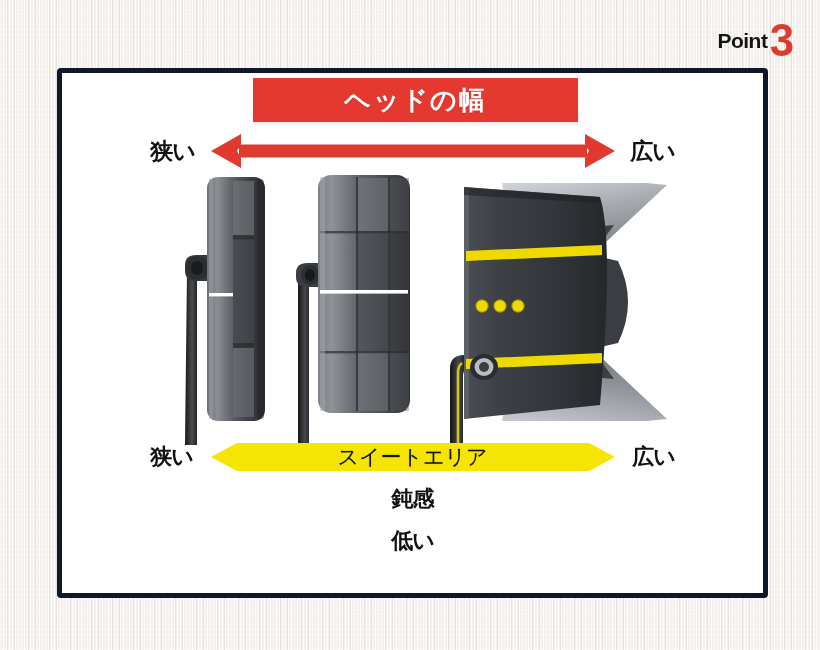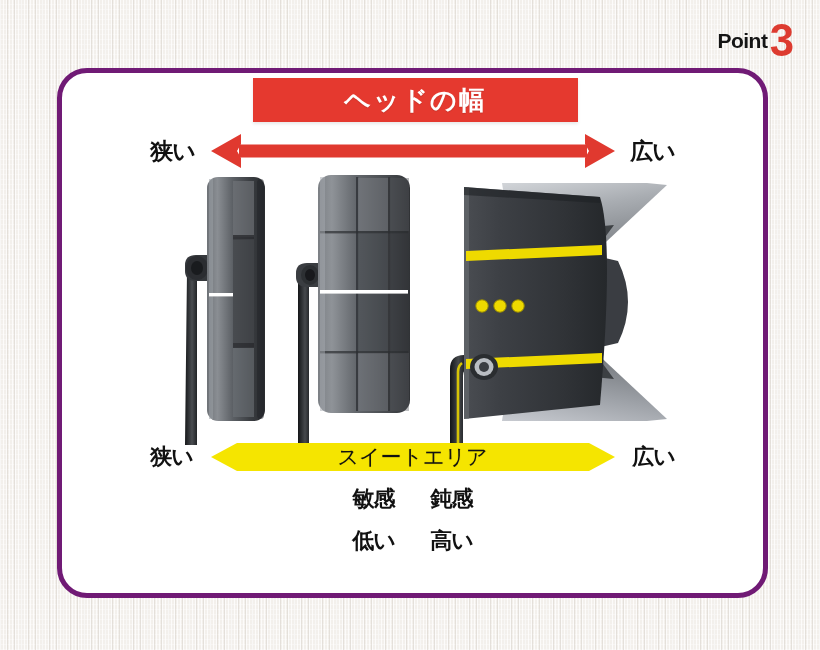--- a/index.html
+++ b/index.html
@@ -42,22 +42,22 @@
   .t-jp{
     font-size:29px; font-weight:bold; color:#151515;
     line-height:1; letter-spacing:-1px;
     transform:translateY(1px);
   }
 
   
   #card{
     position:absolute; left:57px; top:68px; width:711px; height:530px;
     background:#ffffff;
-    border:5px solid #701a75;
-    border-radius:30px;
+    border:5px solid #0f172a;
+    border-radius:4px;
     z-index:2;
   }
 
   
   #head-banner{
     position:absolute; left:191px; top:5px; width:325px; height:44px;
     background:#e5392f;
     display:flex; align-items:center; justify-content:center;
     box-shadow:0 2px 3px rgba(0,0,0,.09);
   }
@@ -296,23 +296,21 @@
       <div class="metric-bar-wrap">
         <svg viewBox="0 0 404 34" width="404" height="34">
           <path d="M0,17 L26,3 L378,3 L404,17 L378,31 L26,31 Z" fill="#f5e500"></path>
         </svg>
         <span class="metric-bar-text">スイートエリア</span>
       </div>
       <span class="metric-right">広い</span>
     </div>
 
     <div class="metric-row">
-      <span class="metric-left">敏感</span>
       <span class="metric-right">鈍感</span>
     </div>
 
     <div class="metric-row">
       <span class="metric-left">低い</span>
-      <span class="metric-right">高い</span>
     </div>
 
   </div>
 </div>
 
 </body></html>

